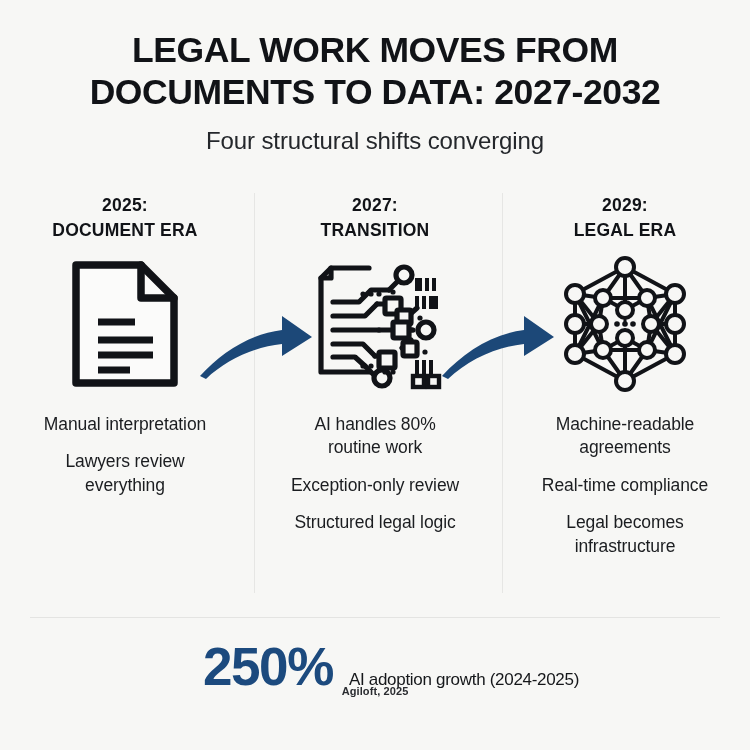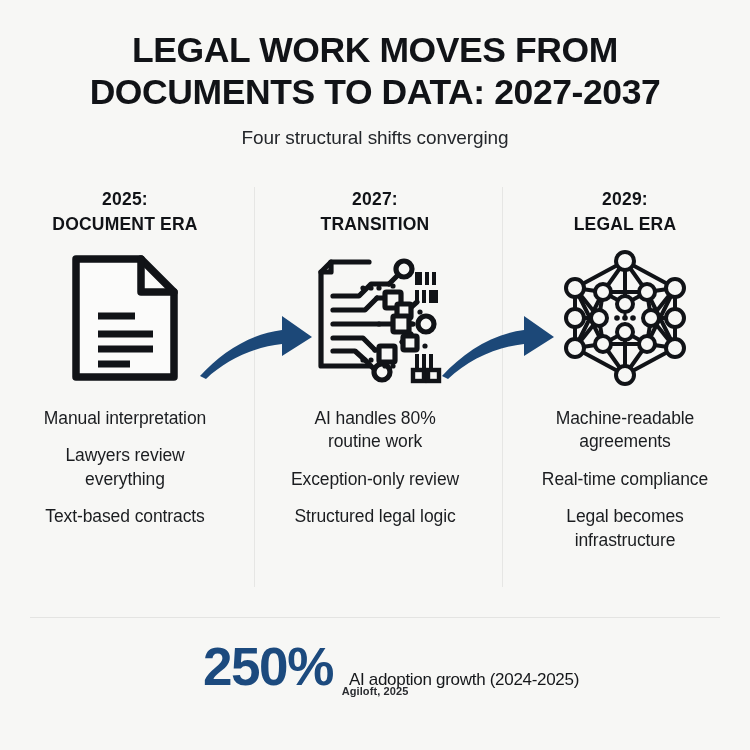--- a/index.html
+++ b/index.html
@@ -33,21 +33,21 @@
     font-size: 35.5px;
     line-height: 1.17;
     font-weight: 700;
     letter-spacing: -0.4px;
     color: #111317;
     margin: 0;
     white-space: pre-line;
   }
   .subtitle {
     margin: 14px 0 0 0;
-    font-size: 19px;
+    font-size: 24px;
     font-weight: 400;
     color: #24272b;
     letter-spacing: -0.1px;
   }
 
   
   .columns {
     position: relative;
     margin-top: 24px;
     display: flex;
@@ -164,21 +164,21 @@
     letter-spacing: 0.1px;
   }
 </style>
 </head>
 <body>
 
 <div class="canvas">
 
   <div class="header">
     <h1 class="title">LEGAL WORK MOVES FROM
-DOCUMENTS TO DATA: 2027-2037</h1>
+DOCUMENTS TO DATA: 2027-2032</h1>
     <p class="subtitle">Four structural shifts converging</p>
   </div>
 
   <div class="columns">
 
     <div class="divider d1"></div>
     <div class="divider d2"></div>
 
     <div class="col">
       <div class="col-head">2025:
@@ -190,21 +190,20 @@
           <line x1="31" y1="66" x2="68" y2="66" stroke="#111317" stroke-width="7" stroke-linecap="butt"></line>
           <line x1="31" y1="84" x2="86" y2="84" stroke="#111317" stroke-width="7" stroke-linecap="butt"></line>
           <line x1="31" y1="99" x2="86" y2="99" stroke="#111317" stroke-width="7" stroke-linecap="butt"></line>
           <line x1="31" y1="114" x2="63" y2="114" stroke="#111317" stroke-width="7" stroke-linecap="butt"></line>
         </svg>
       </div>
       <div class="bullets">
         <div class="bullet">Manual interpretation</div>
         <div class="bullet">Lawyers review
 everything</div>
-        <div class="bullet">Text-based contracts</div>
       </div>
     </div>
 
     <div class="col">
       <div class="col-head">2027:
 TRANSITION</div>
       <div class="icon-wrap">
         <svg width="136" height="136" viewBox="0 0 136 136" fill="none" aria-hidden="true">
           <g stroke="#111317" stroke-width="5.2" stroke-linecap="round" stroke-linejoin="round" fill="none">
 

